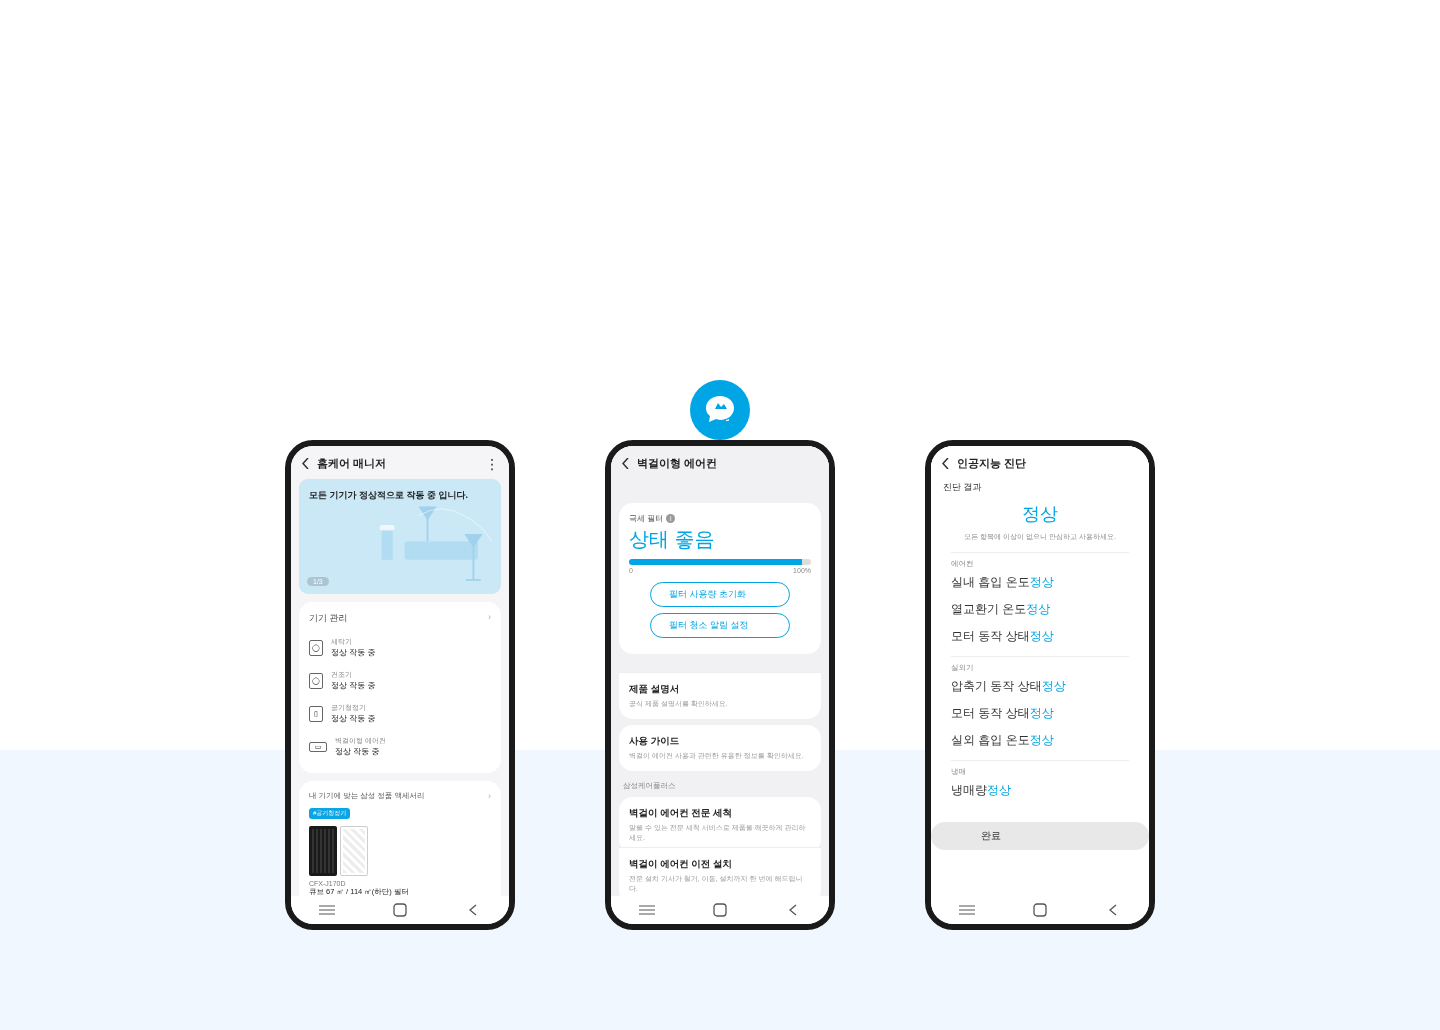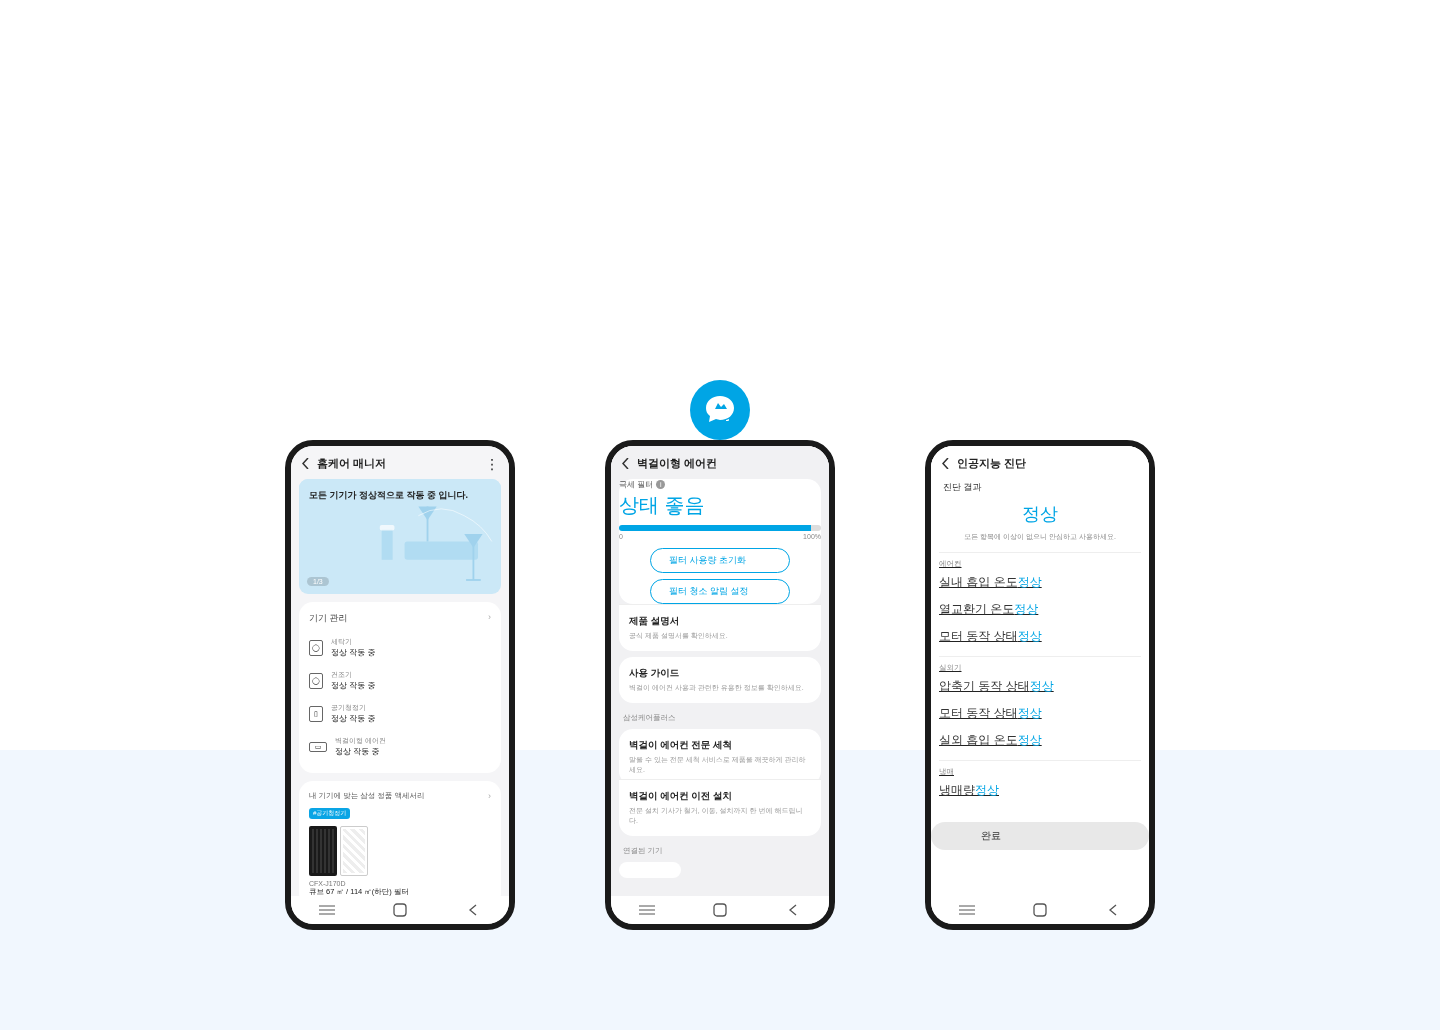--- a/index.html
+++ b/index.html
@@ -108,38 +108,38 @@
       bottom: 0; left: 0; right: 0;
       height: 28px;
       background: #fff;
       display: flex;
       justify-content: space-around;
       align-items: center;
     }
     .navbar .n { width: 18px; display: flex; justify-content: center; align-items: center; }
     
     .p2 .screen { background: #f1f1f3; }
-    .p2 .fcard { margin: 0 8px; background: #fff; border-radius: 14px; }
+    .p2 .fcard { margin: 24px 8px; background: #fff; border-radius: 14px; padding: 10px; }
     .p2 .flabel { font-size: 8px; color: #555; display: flex; align-items: center; gap: 3px; }
     .p2 .info-i { width:9px; height:9px; border-radius:50%; background:#999; color:#fff; font-size:7px; display:inline-flex; align-items:center; justify-content:center; }
     .p2 .fstatus { font-size: 20px; color: #00a5e5; font-weight: 400; margin: 2px 0 6px; }
     .p2 .bar { height: 6px; background: linear-gradient(90deg,#00a5e5 0%,#00a5e5 95%,#ddd 95%); border-radius: 3px; margin-bottom: 2px; }
     .p2 .scale { display: flex; justify-content: space-between; font-size: 7px; color: #888; margin-bottom: 8px; }
     .pill-btn { display: block; margin: 6px auto; border: 1px solid #00a5e5; color: #00a5e5; background: #fff; border-radius: 14px; padding: 5px 18px; font-size: 9px; width: 140px; }
     .p2 .section-item { margin: 0 8px; background: #fff; border-radius: 14px; padding: 10px; margin-top: 6px; }
     .p2 .sec-title { font-size: 9.5px; font-weight: 600; color: #222; margin-bottom: 3px; }
     .p2 .sec-sub { font-size: 7px; color: #999; }
     .p2 .sec-group-label { font-size: 7.5px; color: #888; margin: 10px 12px 0; }
     .p2 .connected-tile { margin: 6px 8px; background: #fff; border-radius: 10px; padding: 8px; width: 62px; display: flex; flex-direction: column; align-items: center; gap: 4px; }
     
     .p3 .screen { background: #fff; }
     .p3 .diag-label { font-size: 9px; color: #333; margin: 2px 12px 8px; }
     .p3 .result-title { text-align: center; font-size: 18px; color: #00a5e5; margin: 8px 0 6px; }
     .p3 .result-sub { text-align: center; font-size: 7px; color: #888; margin-bottom: 10px; }
-    .p3 .group { margin: 0 8px; text-decoration: underline; }
+    .p3 .group { margin: 0 20px; }
     .p3 .group-label { font-size: 7.5px; color: #888; border-top: 1px solid #eee; padding-top: 6px; margin-top: 6px; }
     .p3 .row { display: flex; justify-content: flex-start; font-size: 12px; color: #333; padding: 5px 0; }
     .p3 .row .val { color: #00a5e5; }
     .p3 .done-btn { display: block; margin: 18px auto 0; background: #e8e8e8; border-radius: 16px; padding: 7px 50px; font-size: 10px; color: #333; }
   </style>
 </head>
 <body>
 
 <div class="bg-band"></div>
 

